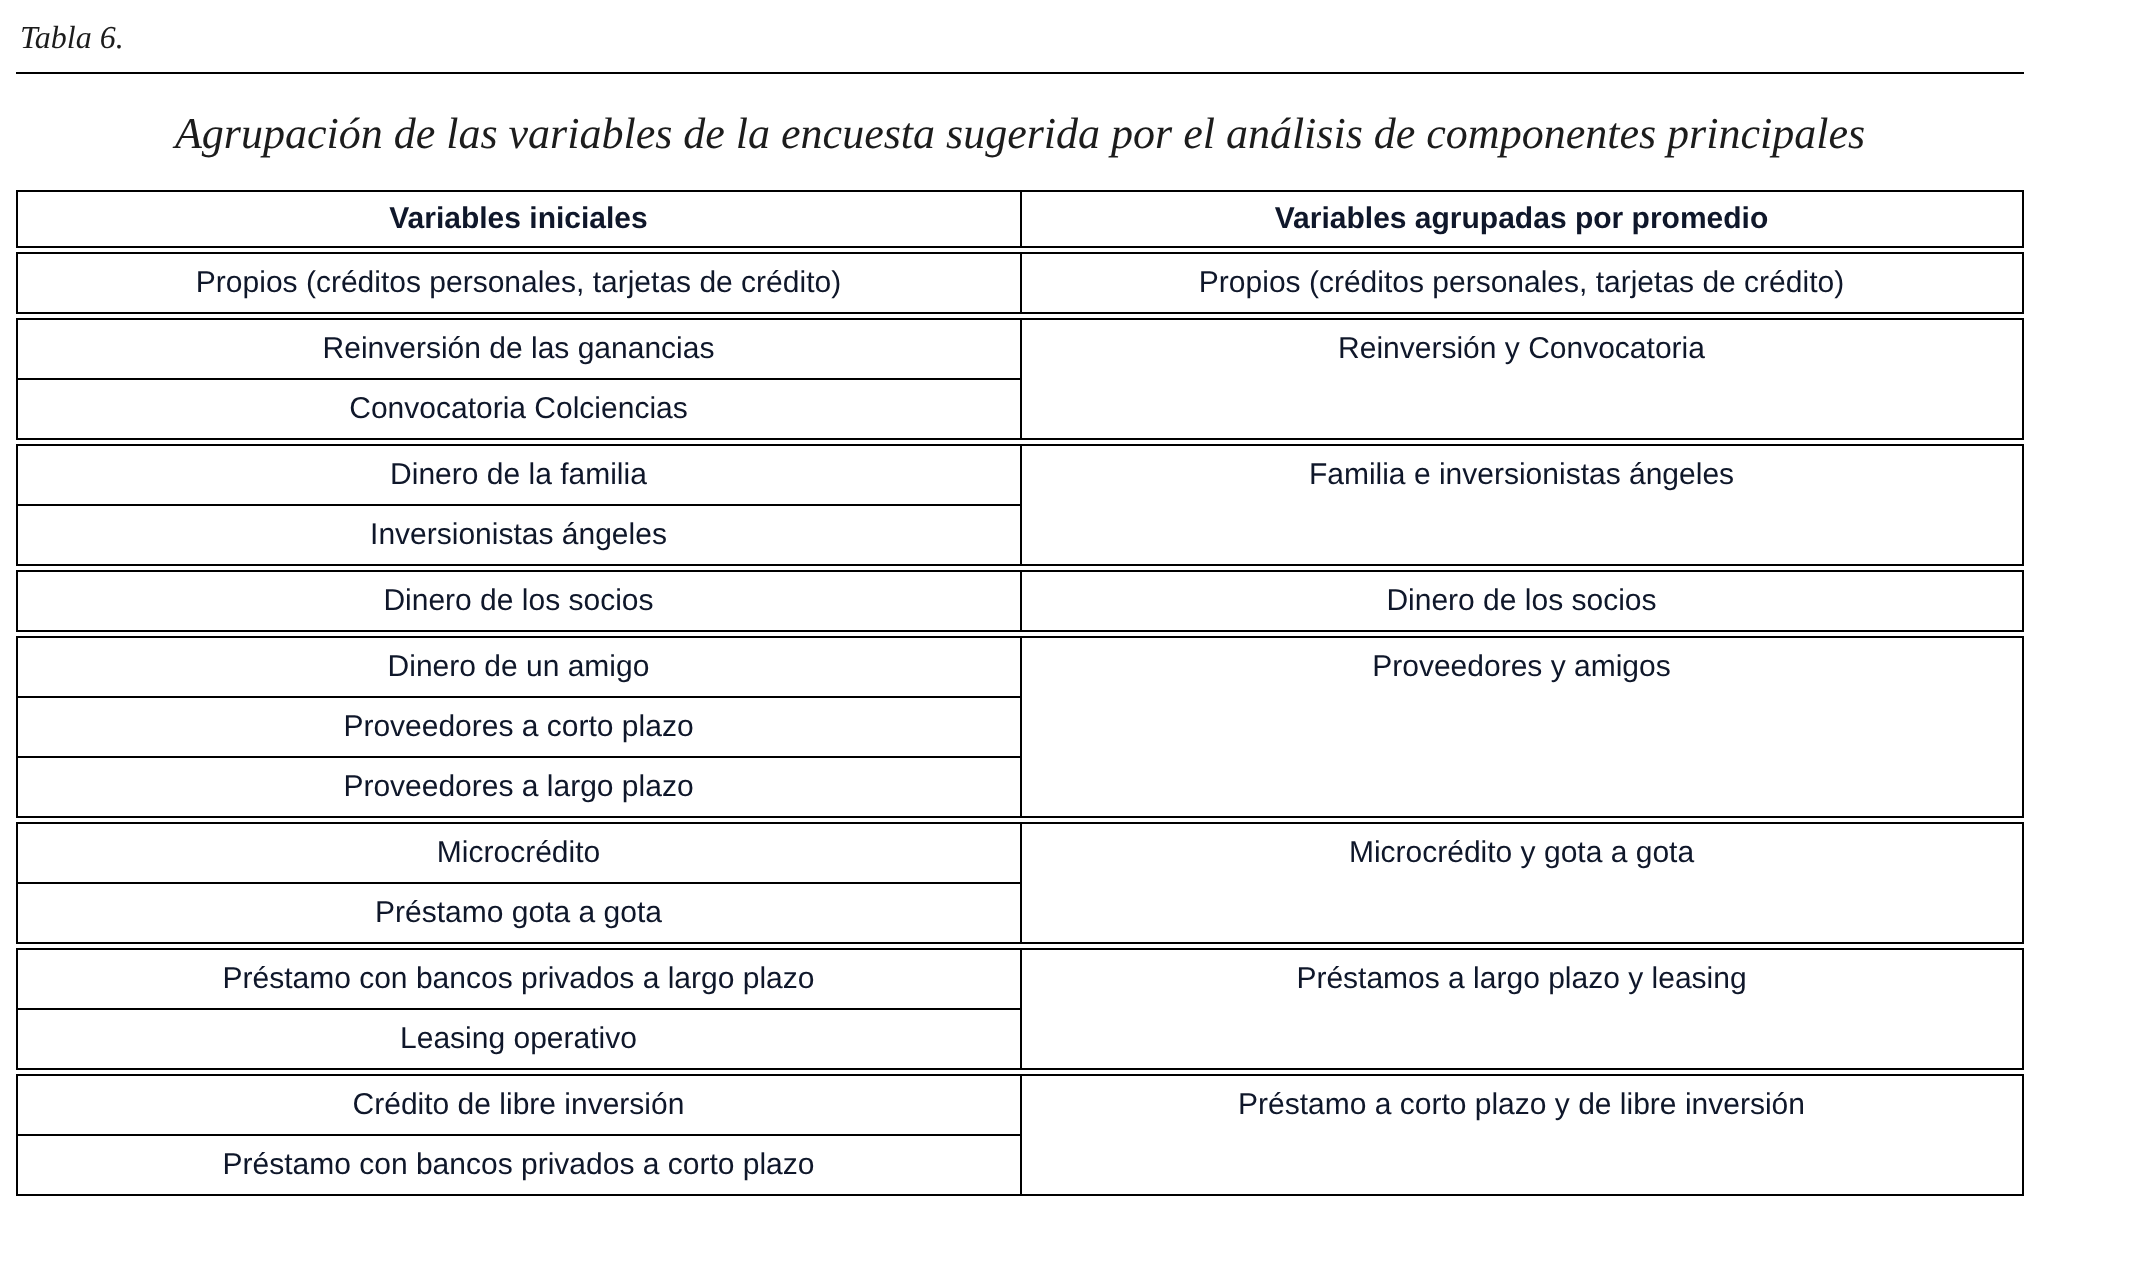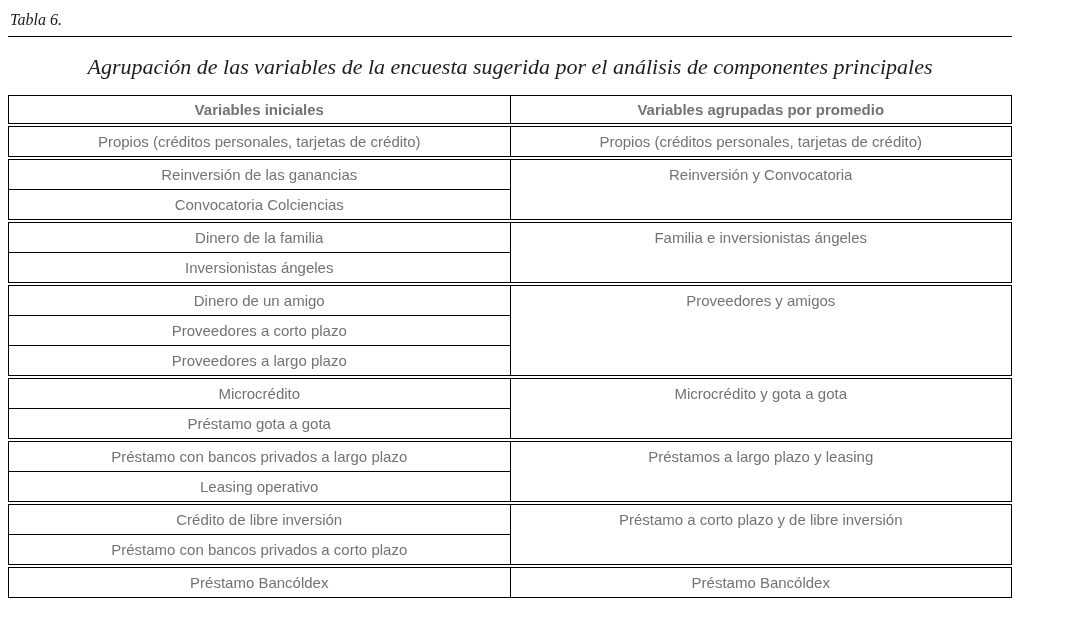--- a/index.html
+++ b/index.html
@@ -48,21 +48,21 @@
     margin-top: 2px;
   }
   th, td {
     border: 1px solid #000000;
     font-family: "Liberation Sans", sans-serif;
     font-size: 15px;
     line-height: 19px;
     text-align: center;
     padding: 5px 10px;
     overflow: hidden;
-    color: #737373;
+    color: #0f172a;
   }
   th {
     font-weight: bold;
     padding: 4px 10px;
   }
   td.grouped {
     vertical-align: top;
   }
 </style>
 </head>
@@ -132,20 +132,32 @@
             </tr>
           </tbody>
         </table>
         <table class="group-table">
           <colgroup>
             <col style="width: 50%;">
             <col style="width: 50%;">
           </colgroup>
           <tbody>
             <tr>
+              <td class="initial">Dinero de los socios</td>
+              <td class="grouped" rowspan="1">Dinero de los socios</td>
+            </tr>
+          </tbody>
+        </table>
+        <table class="group-table">
+          <colgroup>
+            <col style="width: 50%;">
+            <col style="width: 50%;">
+          </colgroup>
+          <tbody>
+            <tr>
               <td class="initial">Dinero de un amigo</td>
               <td class="grouped" rowspan="3">Proveedores y amigos</td>
             </tr>
             <tr>
               <td class="initial">Proveedores a corto plazo</td>
             </tr>
             <tr>
               <td class="initial">Proveedores a largo plazo</td>
             </tr>
           </tbody>
@@ -188,28 +200,16 @@
           <tbody>
             <tr>
               <td class="initial">Crédito de libre inversión</td>
               <td class="grouped" rowspan="2">Préstamo a corto plazo y de libre inversión</td>
             </tr>
             <tr>
               <td class="initial">Préstamo con bancos privados a corto plazo</td>
             </tr>
           </tbody>
         </table>
-        <table class="group-table">
-          <colgroup>
-            <col style="width: 50%;">
-            <col style="width: 50%;">
-          </colgroup>
-          <tbody>
-            <tr>
-              <td class="initial">Préstamo Bancóldex</td>
-              <td class="grouped" rowspan="1">Préstamo Bancóldex</td>
-            </tr>
-          </tbody>
-        </table>
       </div>
   </div>
 
 </div>
 
 </body></html>

